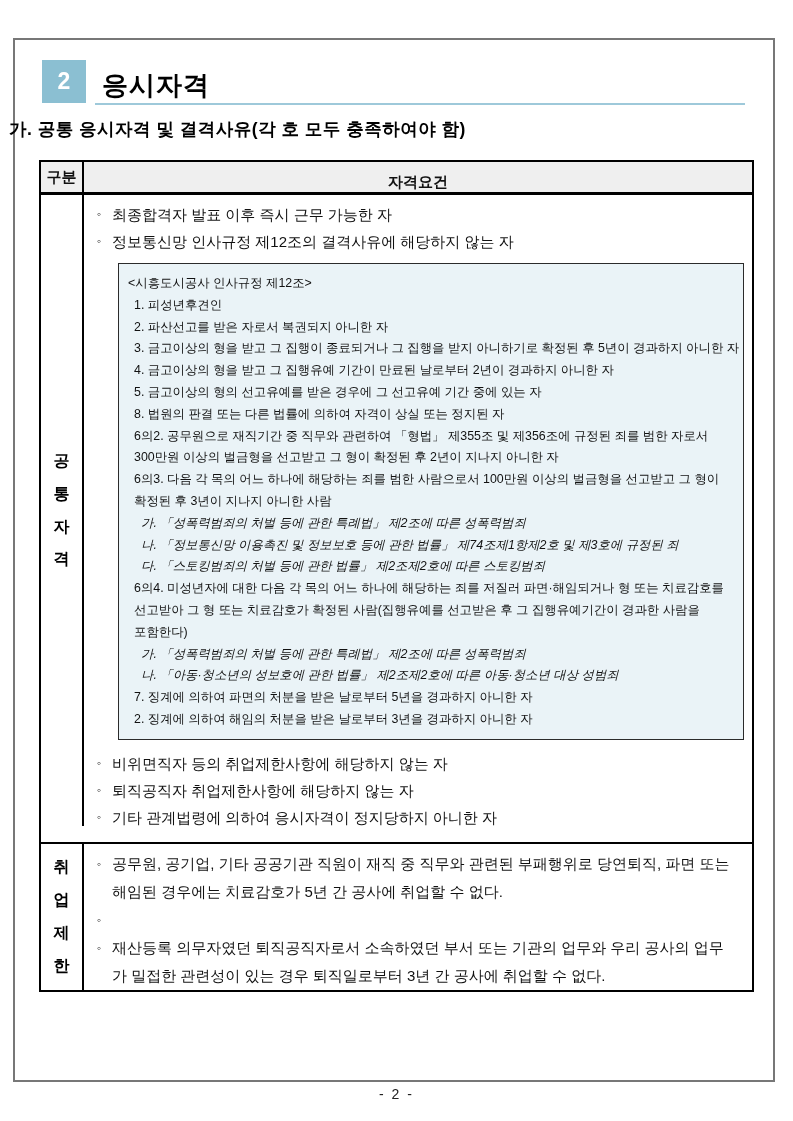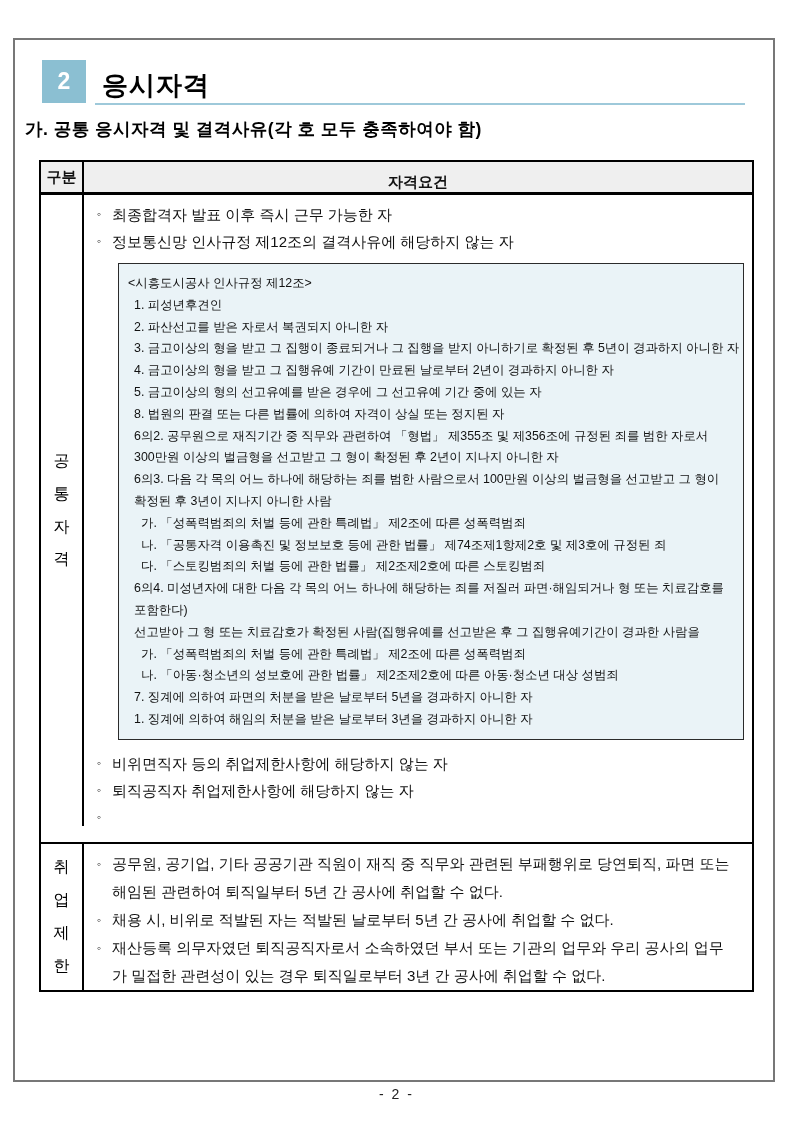--- a/index.html
+++ b/index.html
@@ -9,49 +9,49 @@
 
   .page-frame { position:absolute; left:13px; top:38px; width:762px; height:1044px;
     border:2px solid #777; background:#fff; }
 
   .section-header { position:absolute; left:42px; top:60px; display:flex; align-items:flex-start; }
   .num-box { width:44px; height:43px; background:#8bbfd2; color:#fff; font-size:23px; font-weight:bold;
     display:flex; align-items:center; justify-content:center; }
   .section-title { margin-left:16px; font-size:26px; font-weight:bold; letter-spacing:1px; padding-top:8px; color:#000; }
   .title-underline { position:absolute; left:95px; top:103px; width:650px; height:2px; background:#9ec9da; }
 
-  .subheading { position:absolute; left:25px; top:117px; font-size:17.5px; font-weight:bold; color:#000; letter-spacing:0.5px; }
+  .subheading { position:absolute; left:9px; top:117px; font-size:17.5px; font-weight:bold; color:#000; letter-spacing:0.5px; }
 
   .doc-table { position:absolute; left:39px; top:160px; width:715px; border:2px solid #000; background:#fff; }
   .t-header { display:flex; height:33px; background:#efefef; border-bottom:3px solid #000; }
   .cat-col { width:43px; border-right:2px solid #000; display:flex; align-items:center; justify-content:center; }
   .req-col { flex:1; display:flex; align-items:center; justify-content:center;margin-top:10px; }
   .t-header .cat-col, .t-header .req-col { font-weight:bold; font-size:15px; }
 
   .t-row { display:flex; }
   .t-row.second { border-top:2px solid #000; }
   .row-common { height:631px; }
   .row-employ { height:148px;margin-top:16px; }
 
-  .vlabel { width:20px; word-break:break-all; text-align:center; font-weight:normal;
+  .vlabel { width:20px; word-break:break-all; text-align:center; font-weight:bold;
     font-size:16px; line-height:2.05; color:#000; }
 
   .req-cell { flex:1; padding:6px 0 0 13px; overflow:hidden; }
 
   .bullet-line { display:flex; line-height:27px; font-size:15px; white-space:nowrap; color:#111; }
   .bullet-line .marker { width:15px; flex:0 0 15px; text-align:left; font-size:12px; }
   .wrapping .bullet-line { white-space:normal; line-height:28px; }
   .wrapping .bullet-line .bt { padding-right:22px; }
 
   .rule-box { margin:8px 8px 0 21px; height:477px; background:#eaf3f7;
     border:1.5px solid #2b2b2b; padding:9px 6px 0 6px; overflow:hidden; }
   .rb-line { font-size:12.4px; line-height:21.8px; white-space:nowrap; color:#111; }
   .rb-line.i0 { padding-left:3px; }
   .rb-line.i1 { padding-left:9px; }
-  .rb-line.i2 { padding-left:16px; }
+  .rb-line.i2 { padding-left:16px;font-style:italic; }
 
   .after-box { margin-top:10px; }
 
   .footer-num { position:absolute; left:0; top:1086px; width:793px; text-align:center;
     font-size:14px; color:#222; letter-spacing:2px; }
 </style>
 </head>
 <body>
 
 <div class="canvas">
@@ -134,90 +134,90 @@
 
             <div class="rb-line i1">
               <span>확정된 후 3년이 지나지 아니한 사람</span>
             </div>
 
             <div class="rb-line i2">
               <span>가. 「성폭력범죄의 처벌 등에 관한 특례법」 제2조에 따른 성폭력범죄</span>
             </div>
 
             <div class="rb-line i2">
-              <span>나. 「공통자격 이용촉진 및 정보보호 등에 관한 법률」 제74조제1항제2호 및 제3호에 규정된 죄</span>
+              <span>나. 「정보통신망 이용촉진 및 정보보호 등에 관한 법률」 제74조제1항제2호 및 제3호에 규정된 죄</span>
             </div>
 
             <div class="rb-line i2">
               <span>다. 「스토킹범죄의 처벌 등에 관한 법률」 제2조제2호에 따른 스토킹범죄</span>
             </div>
 
             <div class="rb-line i1">
               <span>6의4. 미성년자에 대한 다음 각 목의 어느 하나에 해당하는 죄를 저질러 파면·해임되거나 형 또는 치료감호를</span>
             </div>
 
             <div class="rb-line i1">
+              <span>선고받아 그 형 또는 치료감호가 확정된 사람(집행유예를 선고받은 후 그 집행유예기간이 경과한 사람을</span>
+            </div>
+
+            <div class="rb-line i1">
               <span>포함한다)</span>
             </div>
 
-            <div class="rb-line i1">
-              <span>선고받아 그 형 또는 치료감호가 확정된 사람(집행유예를 선고받은 후 그 집행유예기간이 경과한 사람을</span>
-            </div>
-
             <div class="rb-line i2">
               <span>가. 「성폭력범죄의 처벌 등에 관한 특례법」 제2조에 따른 성폭력범죄</span>
             </div>
 
             <div class="rb-line i2">
               <span>나. 「아동·청소년의 성보호에 관한 법률」 제2조제2호에 따른 아동·청소년 대상 성범죄</span>
             </div>
 
             <div class="rb-line i1">
               <span>7. 징계에 의하여 파면의 처분을 받은 날로부터 5년을 경과하지 아니한 자</span>
             </div>
 
             <div class="rb-line i1">
-              <span>1. 징계에 의하여 해임의 처분을 받은 날로부터 3년을 경과하지 아니한 자</span>
+              <span>2. 징계에 의하여 해임의 처분을 받은 날로부터 3년을 경과하지 아니한 자</span>
             </div>
           </div>
 
         <div class="after-box">
 
             <div class="bullet-line">
               <span class="marker">◦</span>
               <span class="bt">비위면직자 등의 취업제한사항에 해당하지 않는 자</span>
             </div>
 
             <div class="bullet-line">
               <span class="marker">◦</span>
               <span class="bt">퇴직공직자 취업제한사항에 해당하지 않는 자</span>
             </div>
 
             <div class="bullet-line">
               <span class="marker">◦</span>
+              <span class="bt">기타 관계법령에 의하여 응시자격이 정지당하지 아니한 자</span>
             </div>
           </div>
 
       </div>
     </div>
 
     <div class="t-row second row-employ">
       <div class="cat-col">
         <div class="vlabel">취업제한</div>
       </div>
       <div class="req-cell wrapping">
 
           <div class="bullet-line">
             <span class="marker">◦</span>
-            <span class="bt">공무원, 공기업, 기타 공공기관 직원이 재직 중 직무와 관련된 부패행위로 당연퇴직, 파면 또는 해임된 관련하여 퇴직일부터 5년 간 공사에 취업할 수 없다.</span>
+            <span class="bt">공무원, 공기업, 기타 공공기관 직원이 재직 중 직무와 관련된 부패행위로 당연퇴직, 파면 또는 해임된 경우에는 치료감호가 5년 간 공사에 취업할 수 없다.</span>
           </div>
 
           <div class="bullet-line">
             <span class="marker">◦</span>
-            <span class="bt">채용 시, 비위로 적발된 자는 적발된 날로부터 5년 간 공사에 취업할 수 없다.</span>
           </div>
 
           <div class="bullet-line">
             <span class="marker">◦</span>
             <span class="bt">재산등록 의무자였던 퇴직공직자로서 소속하였던 부서 또는 기관의 업무와 우리 공사의 업무가 밀접한 관련성이 있는 경우 퇴직일로부터 3년 간 공사에 취업할 수 없다.</span>
           </div>
         </div>
     </div>
   </div>
 

